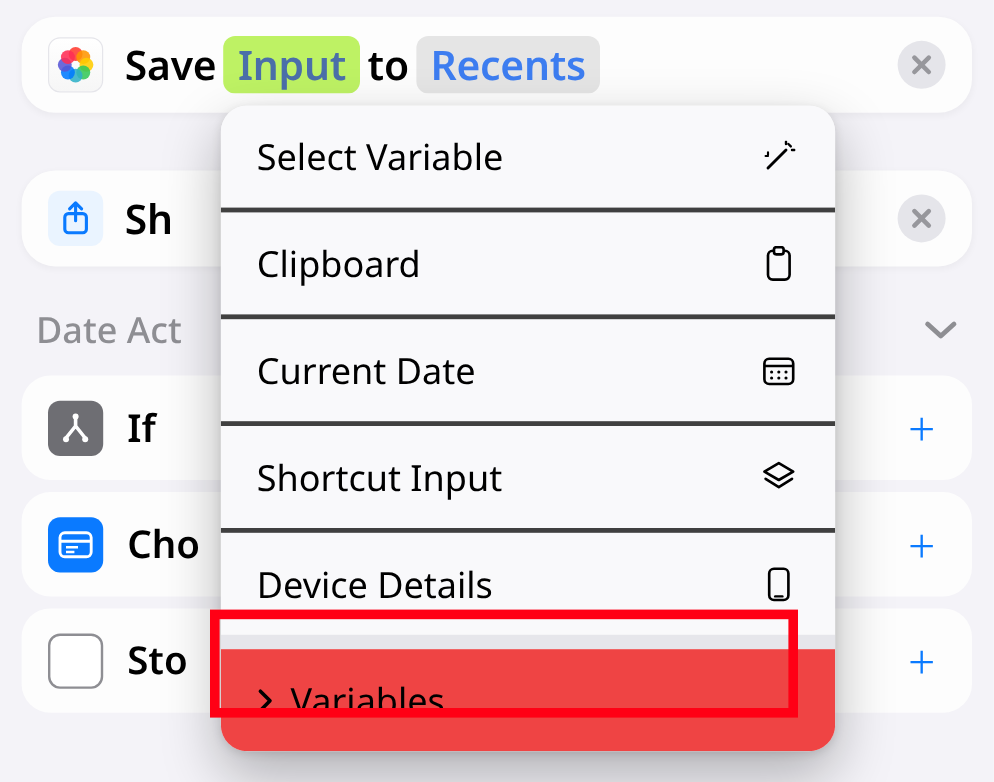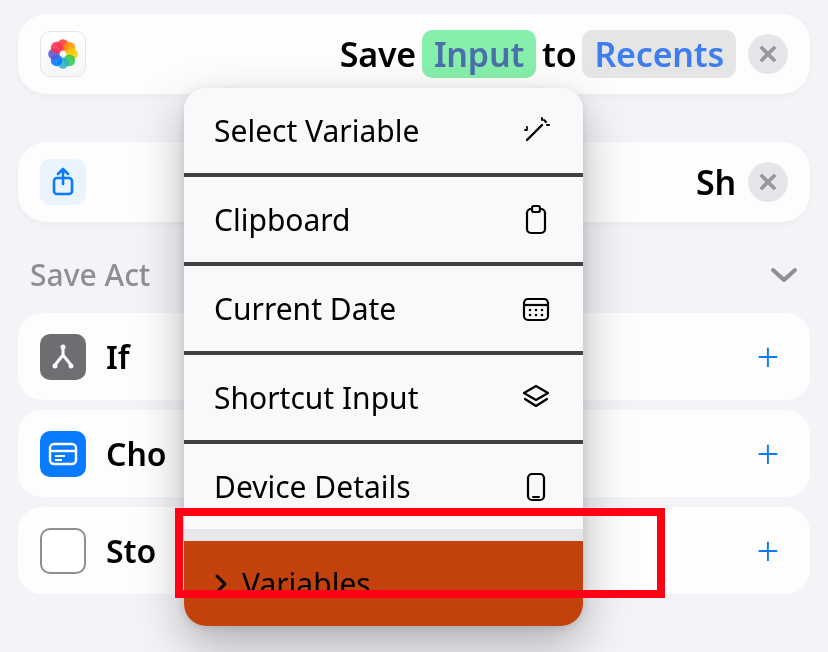--- a/index.html
+++ b/index.html
@@ -45,31 +45,30 @@
     .action-text {
       font-size: 34px;
       font-weight: 600;
       letter-spacing: -0.2px;
       display: flex;
       align-items: center;
       gap: 6px;
       flex: 1;
       white-space: nowrap;
       overflow: hidden;
-      justify-content: flex-end;
     }
     .token {
       display: inline-flex;
       align-items: center;
       border-radius: 10px;
       padding: 1px 12px;
       font-weight: 600;
     }
     .token-input {
-      background: #86efac;
+      background: #bef264;
       color: #4b6fa9;
     }
     .token-recents {
       background: #e5e5e5;
       color: #3d7df0;
     }
     .close-btn {
       width: 40px;
       height: 40px;
       border-radius: 50%;
@@ -128,21 +127,21 @@
       color: #0a7aff;
       width: 40px;
       text-align: center;
     }
 
     
     .popup {
       position: absolute;
       left: 184px;
       top: 88px;
-      width: 399px;
+      width: 512px;
       background: #f7f7f9;
       border-radius: 22px;
       box-shadow: 0 20px 48px rgba(0,0,0,0.28), 0 2px 8px rgba(0,0,0,0.1);
       overflow: hidden;
       z-index: 10;
     }
     .popup-row {
       display: flex;
       align-items: center;
       justify-content: space-between;
@@ -163,21 +162,21 @@
       display: flex;
       justify-content: center;
       color: #000;
     }
     .variables-row {
       display: flex;
       align-items: center;
       gap: 14px;
       padding: 22px 30px;
       font-size: 30px;
-      background: #c2410c;
+      background: #ef4444;
     }
 
     
     .red-highlight {
       position: absolute;
       left: 175px;
       top: 508px;
       width: 490px;
       height: 90px;
       border: 8px solid #ff0015;
@@ -227,21 +226,21 @@
   </div>
   <div class="action-text">Sh</div>
   <div class="close-btn">
     <svg width="18" height="18" viewBox="0 0 18 18">
         <path d="M3 3 L15 15 M15 3 L3 15" stroke="#97979c" stroke-width="3.8" stroke-linecap="round"></path>
       </svg>
   </div>
 </div>
 
 <div class="section-header">
-  <span>Save Act</span>
+  <span>Date Act</span>
   <span>
     <svg width="28" height="18" viewBox="0 0 28 18">
         <path d="M3 4 L14 14 L25 4" stroke="#8e8e93" stroke-width="4" fill="none" stroke-linecap="round" stroke-linejoin="round"></path>
       </svg>
   </span>
 </div>
 
 <div class="sugg-row">
   <div class="sugg-icon sugg-if">
     <svg width="28" height="28" viewBox="0 0 28 28">

